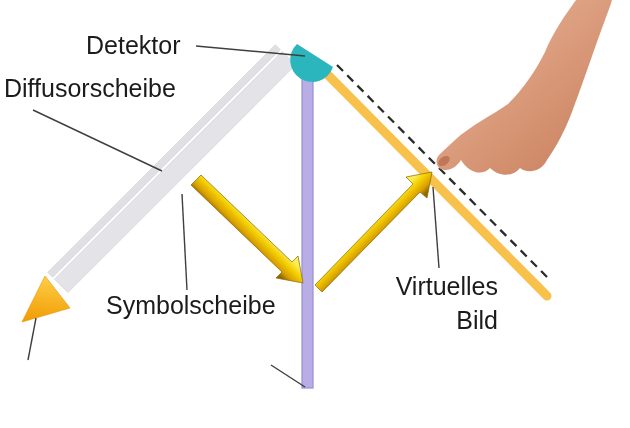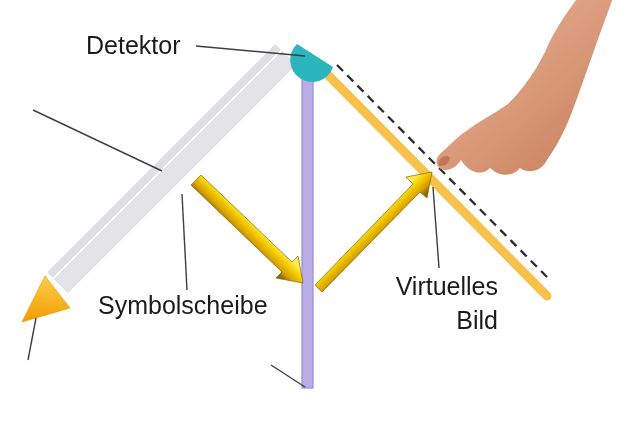--- a/index.html
+++ b/index.html
@@ -88,21 +88,22 @@
                C557 146 566 128 572 112
                C582 86 596 44 605 20
                C608 12 611 4 612 0
                Z"></path>
       <ellipse cx="444" cy="161" rx="6.5" ry="4" fill="#b56a4e" opacity="0.75" transform="rotate(-38 444 161)"></ellipse>
     </g>
   </svg>
 
   <div class="label" style="left:86px;top:28px;">Detektor</div>
 
+  <div class="label" style="left:4px;top:71px;">Diffusorscheibe</div>
 
-  <div class="label" style="left:98px;top:288px;">Symbolscheibe</div>
+  <div class="label" style="left:106px;top:288px;">Symbolscheibe</div>
 
 
   <div class="label center" style="left:378px;top:269px;width:120px;">Virtuelles
 Bild</div>
 
 
 </div>
 
 </body></html>

